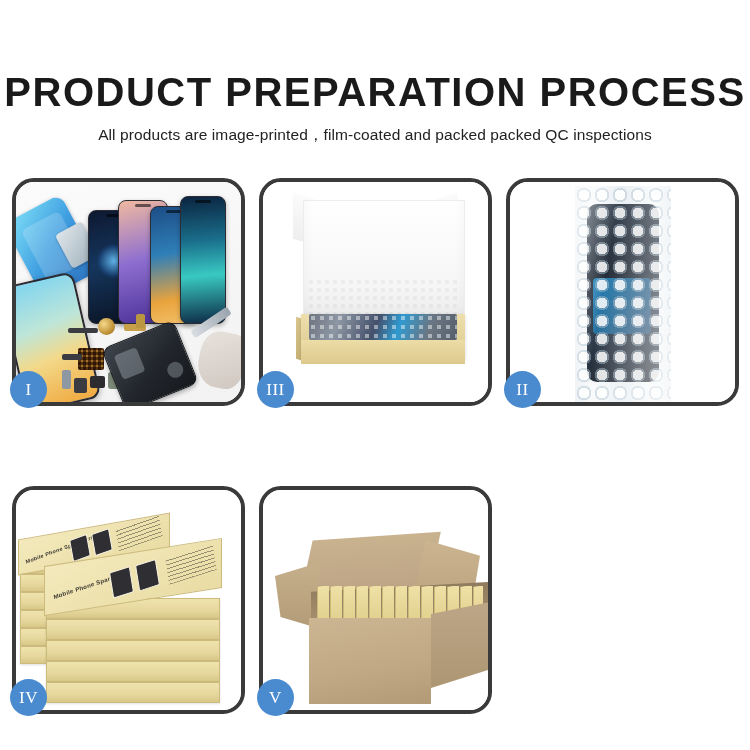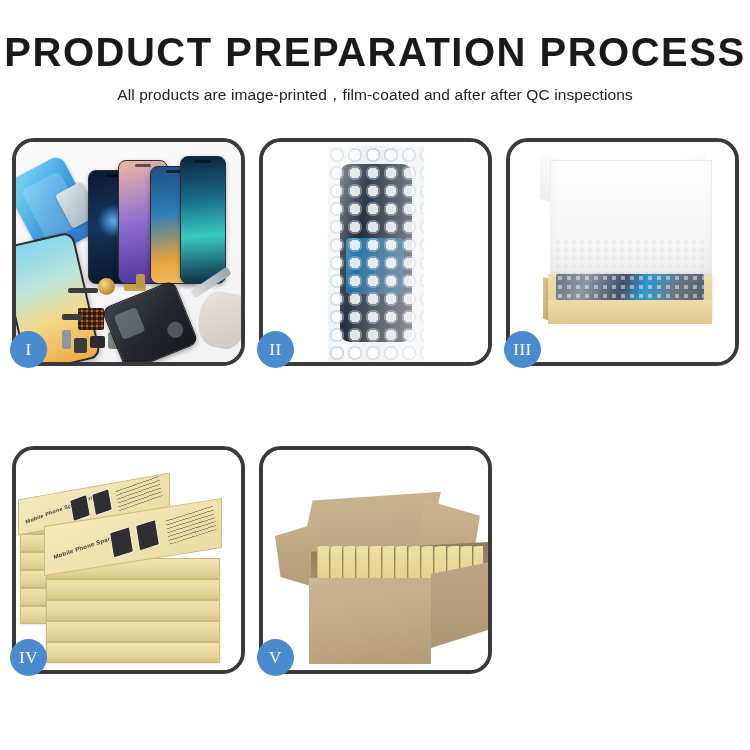--- a/index.html
+++ b/index.html
@@ -6,21 +6,21 @@
   body{
     width:750px;height:750px;
     background:#ffffff;
     font-family:"Liberation Sans", sans-serif;
     overflow:hidden;
     position:relative;
   }
   .page{position:relative;width:750px;height:750px;}
 
   
-  .header{text-align:center;padding-top:30px;}
+  .header{text-align:center;padding-top:30px;margin-top:40px;}
   .title{
     font-size:40px;
     font-weight:bold;
     letter-spacing:1.5px;
     color:#1a1a1a;
     line-height:1.1;
     white-space:nowrap;
   }
   .subtitle{
     font-size:15.5px;
@@ -328,21 +328,21 @@
     background:rgba(150,128,98,.55);
   }
 </style>
 </head>
 <body>
 
 <div class="page">
 
   <div class="header">
     <div class="title">PRODUCT PREPARATION PROCESS</div>
-    <div class="subtitle">All products are image-printed，film-coated and after after QC inspections</div>
+    <div class="subtitle">All products are image-printed，film-coated and packed packed QC inspections</div>
   </div>
 
   <div class="grid">
 
     <div class="panel">
       <div class="panel-inner p1">
         <div class="film"></div>
         <div class="film-chip"></div>
 
         <div class="fan">
@@ -374,42 +374,42 @@
         <div class="part" style="left:46px;top:172px;width:20px;height:6px;"></div>
 
         <div class="backhousing"></div>
         <div class="tweezer"></div>
         <div class="hand"></div>
       </div>
       <div class="badge">I</div>
     </div>
 
     <div class="panel">
-      <div class="panel-inner p2">
-        <div class="wrap">
-          <div class="wrapphone"></div>
-          <div class="bubbles"></div>
-          <div class="wrapsheen"></div>
-        </div>
-      </div>
-      <div class="badge">II</div>
-    </div>
-
-    <div class="panel">
       <div class="panel-inner p3">
         <div class="foam-flapL"></div>
         <div class="foam-flapR"></div>
         <div class="foam-lid"></div>
         <div class="foam-tex"></div>
         <div class="box3-edgeL"></div>
         <div class="box3-body"></div>
         <div class="box3-content"></div>
         <div class="box3-front"></div>
       </div>
       <div class="badge">III</div>
+    </div>
+
+    <div class="panel">
+      <div class="panel-inner p2">
+        <div class="wrap">
+          <div class="wrapphone"></div>
+          <div class="bubbles"></div>
+          <div class="wrapsheen"></div>
+        </div>
+      </div>
+      <div class="badge">II</div>
     </div>
 
     <div class="panel">
       <div class="panel-inner p4">
         <div class="stackwrap">
 
           <div class="kbox" style="left:4px;top:66px;width:92px;height:16px;"></div>
           <div class="kbox" style="left:4px;top:84px;width:92px;height:16px;"></div>
           <div class="kbox" style="left:4px;top:102px;width:92px;height:16px;"></div>
           <div class="kbox" style="left:4px;top:120px;width:92px;height:16px;"></div>

